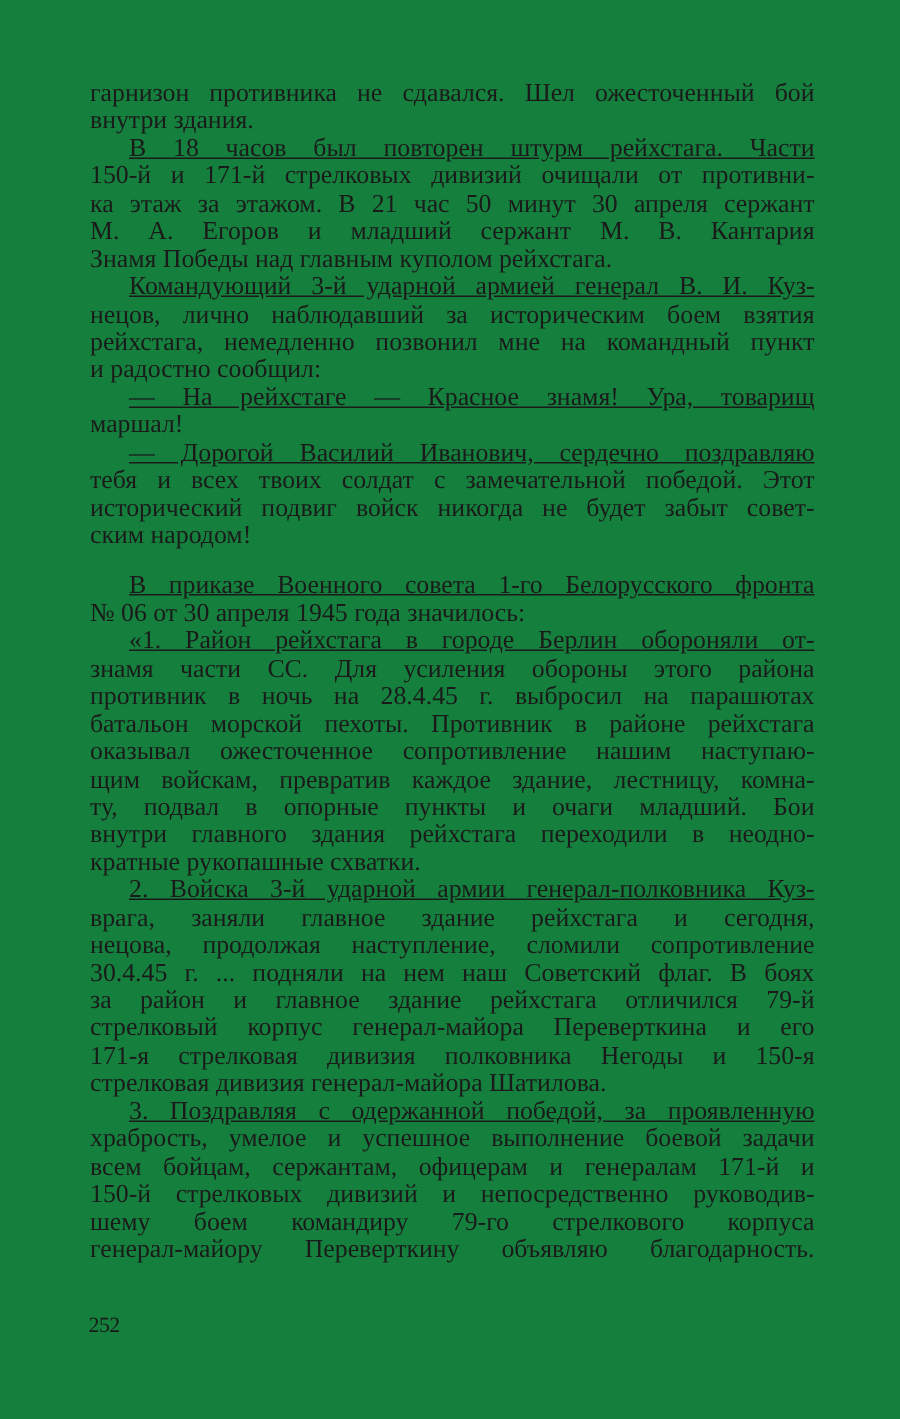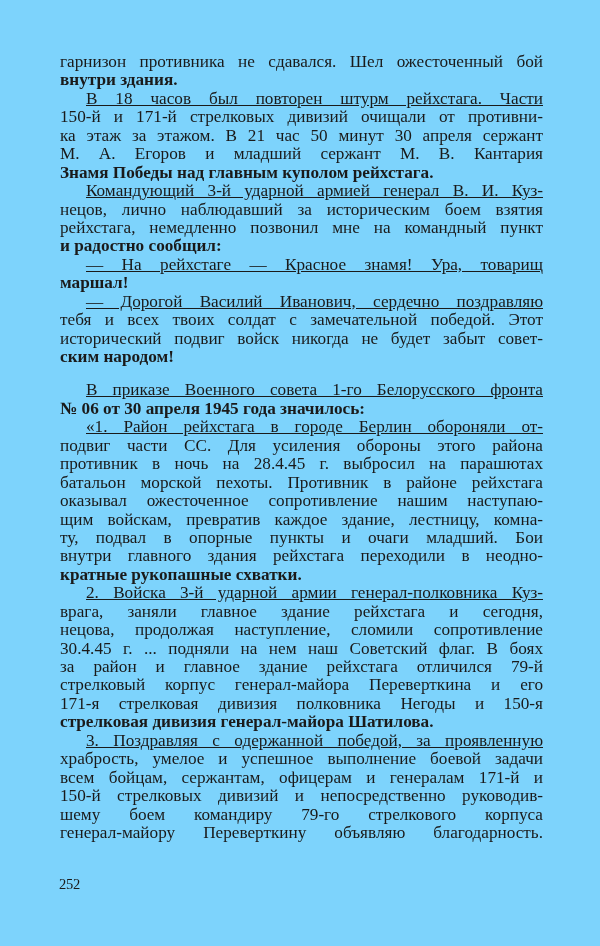--- a/index.html
+++ b/index.html
@@ -12,42 +12,41 @@
     height: 946px;
     position: relative;
     overflow: hidden;
     font-family: "Liberation Serif", "DejaVu Serif", serif;
     color: #1a1a1a;
   }
   .page {
     position: absolute;
     left: 0; top: 0;
     width: 600px; height: 946px;
-    background: #7dd3fc;
+    background: #15803d;
   }
   .column {
     position: absolute;
     left: 60px;
     top: 53px;
     width: 483px;
   }
   .line {
     display: block;
     height: 18.45px;
     line-height: 18.45px;
     font-size: 17.2px;
     white-space: normal;
     text-align: justify;
     text-align-last: justify;
     overflow: visible;
   }
   .line.last {
     text-align: center;
     text-align-last: left;
-    font-weight: bold;
   }
   .line.indent {
     padding-left: 26px;
     text-decoration: underline;
   }
   .gap {
     display: block;
     height: 15px;
   }
   .page-number {
@@ -100,21 +99,21 @@
 
     <span class="gap"></span>
 
     <div>
       <span class="line indent">В приказе Военного совета 1-го Белорусского фронта</span>
       <span class="line last">№ 06 от 30 апреля 1945 года значилось:</span>
     </div>
 
     <div>
       <span class="line indent">«1. Район рейхстага в городе Берлин обороняли от-</span>
-      <span class="line">подвиг части СС. Для усиления обороны этого района</span>
+      <span class="line">знамя части СС. Для усиления обороны этого района</span>
       <span class="line">противник в ночь на 28.4.45 г. выбросил на парашютах</span>
       <span class="line">батальон морской пехоты. Противник в районе рейхстага</span>
       <span class="line">оказывал ожесточенное сопротивление нашим наступаю-</span>
       <span class="line">щим войскам, превратив каждое здание, лестницу, комна-</span>
       <span class="line">ту, подвал в опорные пункты и очаги младший. Бои</span>
       <span class="line">внутри главного здания рейхстага переходили в неодно-</span>
       <span class="line last">кратные рукопашные схватки.</span>
     </div>
 
     <div>

